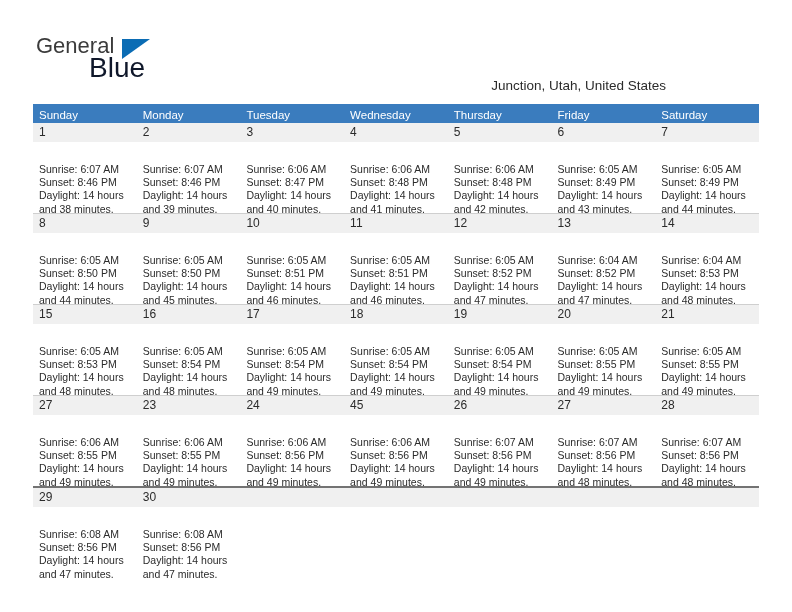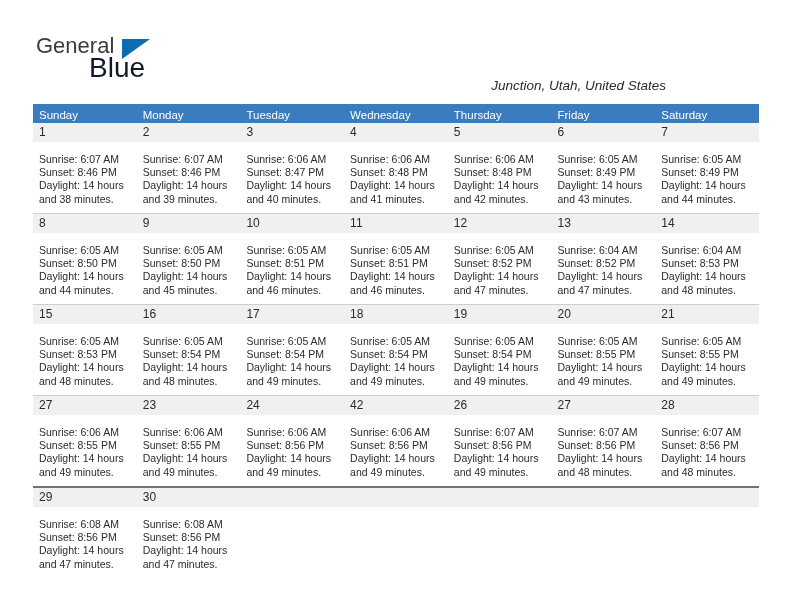--- a/index.html
+++ b/index.html
@@ -73,21 +73,20 @@
     white-space: nowrap;
   }
   .subtitle {
     position: absolute;
     right: 38px;
     top: 78px;
     font-size: 13.5px;
     color: #2b2b2b;
     text-align: center;
     white-space: nowrap;
-    font-style: italic;
   }
 
   
   .calendar {
     position: absolute;
     left: 33px;
     top: 104px;
     width: 726px;
     border-collapse: collapse;
     table-layout: fixed;
@@ -126,21 +125,21 @@
     color: #2b2b2b;
     padding: 3px 0 3px 6px;
     line-height: 13px;
     height: 13px;
     box-sizing: content-box;
   }
   .daynum.empty {
     color: transparent;
   }
   .lines {
-    padding: 11px 4px 0 6px;
+    padding: 21px 4px 0 6px;
   }
   .lines div {
     font-size: 10.5px;
     line-height: 13.2px;
     color: #2b2b2b;
     white-space: nowrap;
   }
 </style>
 </head>
 <body>
@@ -437,21 +436,21 @@
               <div class="lines">
                 <div>Sunrise: 6:06 AM</div>
                 <div>Sunset: 8:56 PM</div>
                 <div>Daylight: 14 hours</div>
                 <div>and 49 minutes.</div>
               </div>
             </div>
           </td>
           <td>
             <div class="cell-inner">
-              <div class="daynum">42</div>
+              <div class="daynum">45</div>
               <div class="lines">
                 <div>Sunrise: 6:06 AM</div>
                 <div>Sunset: 8:56 PM</div>
                 <div>Daylight: 14 hours</div>
                 <div>and 49 minutes.</div>
               </div>
             </div>
           </td>
           <td>
             <div class="cell-inner">

